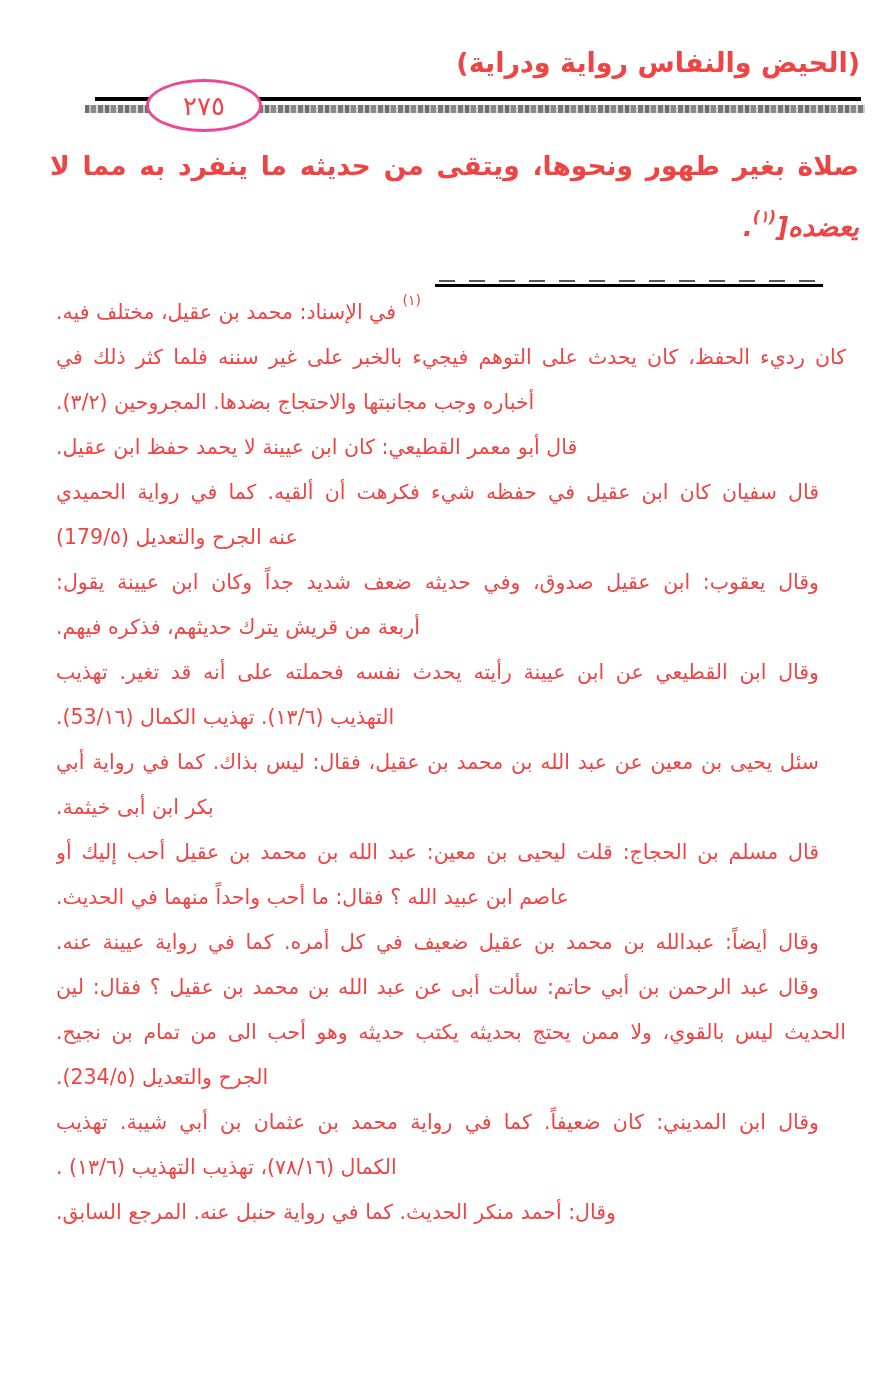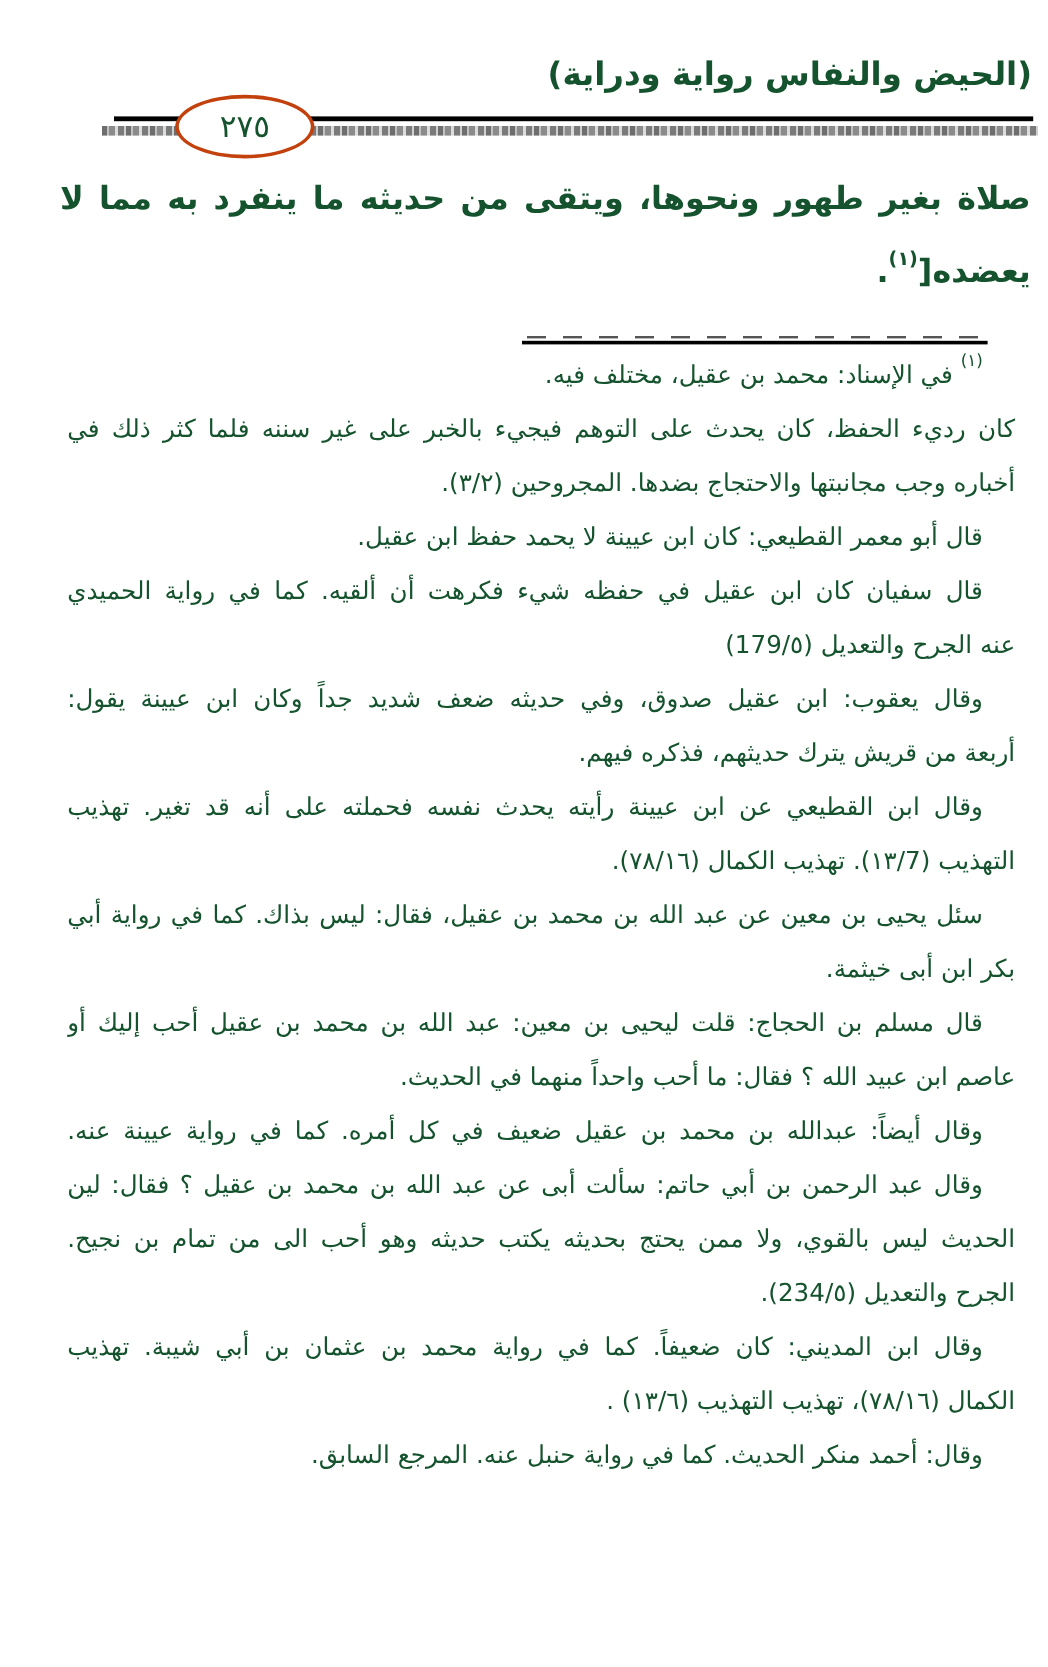--- a/index.html
+++ b/index.html
@@ -1,21 +1,21 @@
 <!DOCTYPE html>
 <html lang="ar"><head>
 <meta charset="utf-8">
 <style>
   html, body { margin: 0; padding: 0; background: #fff; }
   .page {
     position: relative;
     width: 873px;
     height: 1389px;
     background: #fff;
-    color: #14532d;
+    color: #ef4444;
     font-family: "DejaVu Sans", sans-serif;
     overflow: hidden;
   }
   
   .title {
     position: absolute;
     top: 47px;
     right: 13px;
     direction: rtl;
     font-size: 27px;
@@ -39,42 +39,42 @@
     background: repeating-linear-gradient(90deg,
       #6e6e6e 0 4px, #c2c2c2 4px 6px, #8b8b8b 6px 11px, #dcdcdc 11px 13px, #7a7a7a 13px 18px, #cfcfcf 18px 20px);
   }
   .page-oval {
     position: absolute;
     top: 79px;
     left: 146px;
     width: 110px;
     height: 47px;
     background: #fff;
-    border: 3px solid #c2410c;
+    border: 3px solid #ec4899;
     border-radius: 50%;
     display: flex;
     align-items: center;
     justify-content: center;
     font-size: 26px;
     z-index: 2;
   }
   
   .main-text {
     position: absolute;
     top: 135px;
     right: 14px;
     left: 50px;
     direction: rtl;
     font-weight: bold;
     font-size: 26.5px;
     line-height: 61px;
   }
   .main-line { height: 61px; overflow: hidden; }
   .main-line.full { text-align: justify; text-align-last: justify; }
-  .main-line.end  { text-align: right; }
+  .main-line.end  { text-align: right; font-style: italic; }
   .fn-ref {
     font-size: 16px;
     position: relative;
     top: -4px;
     line-height: 0;
   }
   .ltr { unicode-bidi: bidi-override; direction: ltr; }
   
   .fn-sep {
     position: absolute;
@@ -95,21 +95,21 @@
   }
   .footnote {
     position: absolute;
     top: 290px;
     right: 27px;
     left: 56px;
     direction: rtl;
     font-size: 20.5px;
     line-height: 45px;
   }
-  .fn-line { text-align: right; height: 45px; overflow: hidden; }
+  .fn-line { text-align: left; height: 45px; overflow: hidden; }
   .fn-line.full { text-align: justify; text-align-last: justify; }
   .fn-line.indent { padding-right: 27px; }
   .footnote .fn-ref { font-size: 14px; top: -6px; }
 </style>
 </head>
 <body>
 
 <div class="page">
 
   <div class="title">(الحيض والنفاس رواية ودراية)</div>
@@ -131,21 +131,21 @@
     <div>
         <div class="fn-line indent"><sup class="fn-ref">(١)</sup> في الإسناد: محمد بن عقيل، مختلف فيه.</div>
         <div class="fn-line full">كان رديء الحفظ، كان يحدث على التوهم فيجيء بالخبر على غير سننه فلما كثر ذلك في</div>
         <div class="fn-line">أخباره وجب مجانبتها والاحتجاج بضدها. المجروحين (٣/٢).</div>
         <div class="fn-line indent">قال أبو معمر القطيعي: كان ابن عيينة لا يحمد حفظ ابن عقيل.</div>
         <div class="fn-line full indent">قال سفيان كان ابن عقيل في حفظه شيء فكرهت أن ألقيه. كما في رواية الحميدي</div>
         <div class="fn-line">عنه الجرح والتعديل (179/٥)</div>
         <div class="fn-line full indent">وقال يعقوب: ابن عقيل صدوق، وفي حديثه ضعف شديد جداً وكان ابن عيينة يقول:</div>
         <div class="fn-line">أربعة من قريش يترك حديثهم، فذكره فيهم.</div>
         <div class="fn-line full indent">وقال ابن القطيعي عن ابن عيينة رأيته يحدث نفسه فحملته على أنه قد تغير. تهذيب</div>
-        <div class="fn-line">التهذيب (١٣/7). تهذيب الكمال (٧٨/١٦).</div>
+        <div class="fn-line">التهذيب (١٣/٦). تهذيب الكمال (53/١٦).</div>
         <div class="fn-line full indent">سئل يحيى بن معين عن عبد الله بن محمد بن عقيل، فقال: ليس بذاك. كما في رواية أبي</div>
         <div class="fn-line">بكر ابن أبى خيثمة.</div>
         <div class="fn-line full indent">قال مسلم بن الحجاج: قلت ليحيى بن معين: عبد الله بن محمد بن عقيل أحب إليك أو</div>
         <div class="fn-line">عاصم ابن عبيد الله ؟ فقال: ما أحب واحداً منهما في الحديث.</div>
         <div class="fn-line full indent">وقال أيضاً: عبدالله بن محمد بن عقيل ضعيف في كل أمره. كما في رواية عيينة عنه.</div>
         <div class="fn-line full indent">وقال عبد الرحمن بن أبي حاتم: سألت أبى عن عبد الله بن محمد بن عقيل ؟ فقال: لين</div>
         <div class="fn-line full">الحديث ليس بالقوي، ولا ممن يحتج بحديثه يكتب حديثه وهو أحب الى من تمام بن نجيح.</div>
         <div class="fn-line">الجرح والتعديل (234/٥).</div>
         <div class="fn-line full indent">وقال ابن المديني: كان ضعيفاً. كما في رواية محمد بن عثمان بن أبي شيبة. تهذيب</div>
         <div class="fn-line">الكمال (٧٨/١٦)، تهذيب التهذيب (١٣/٦) .</div>

